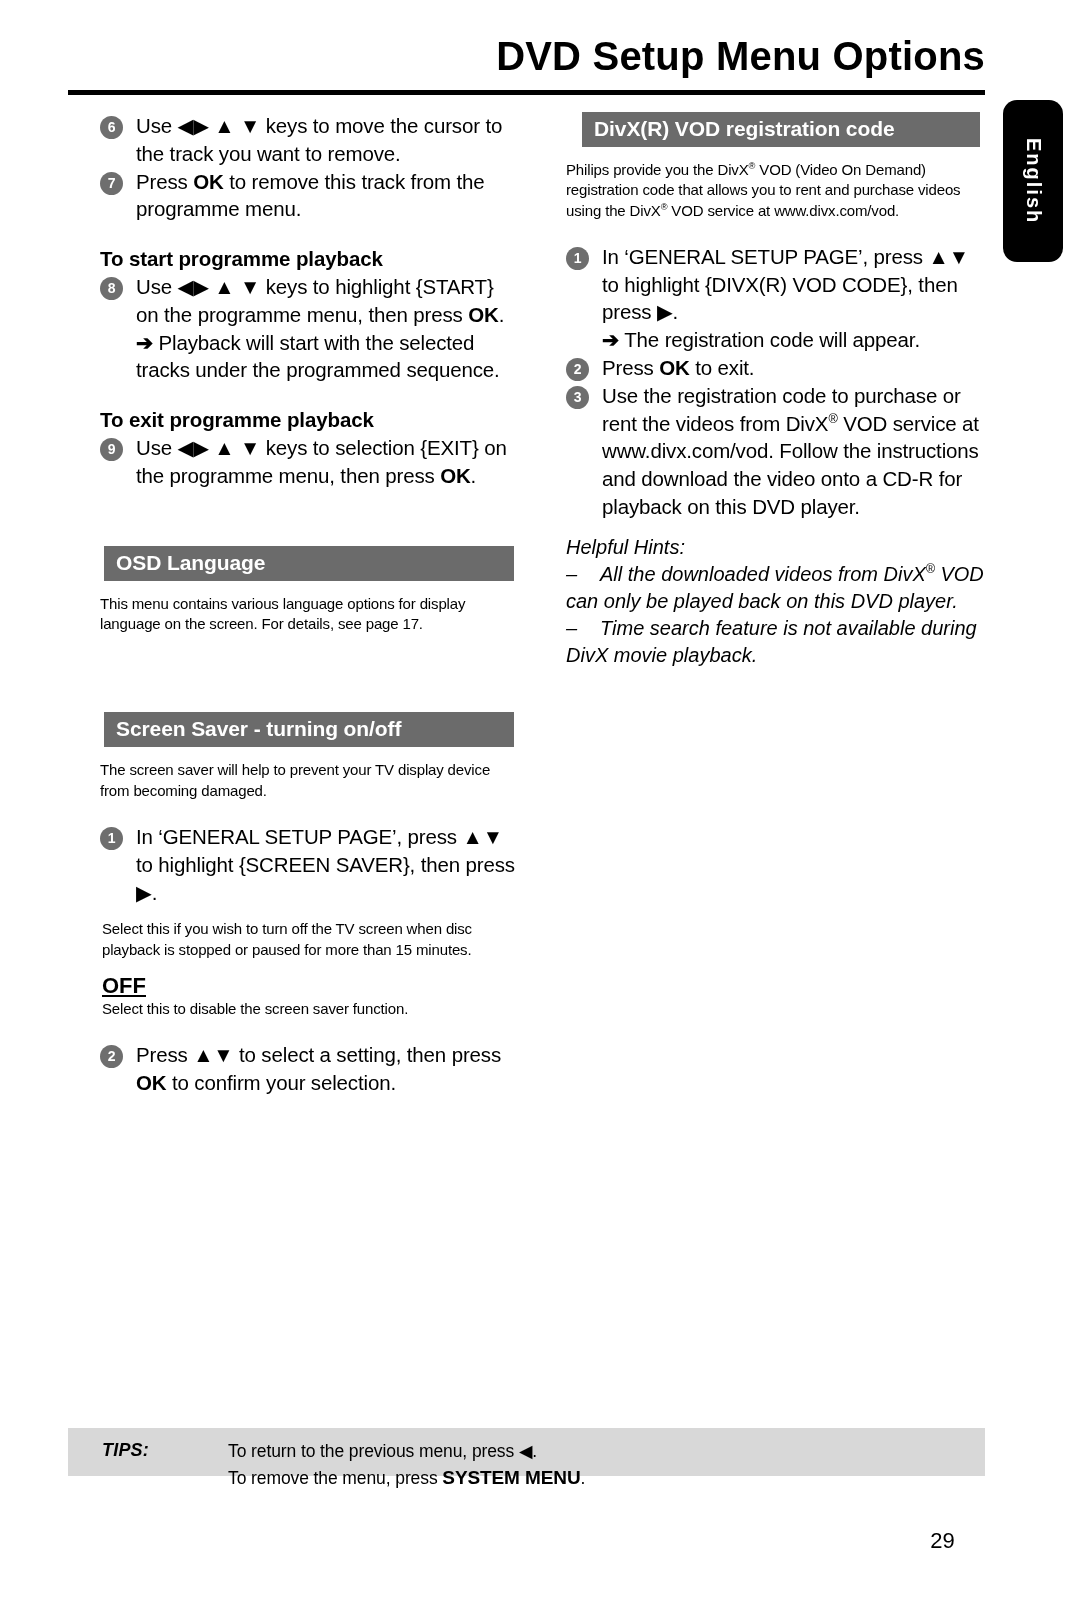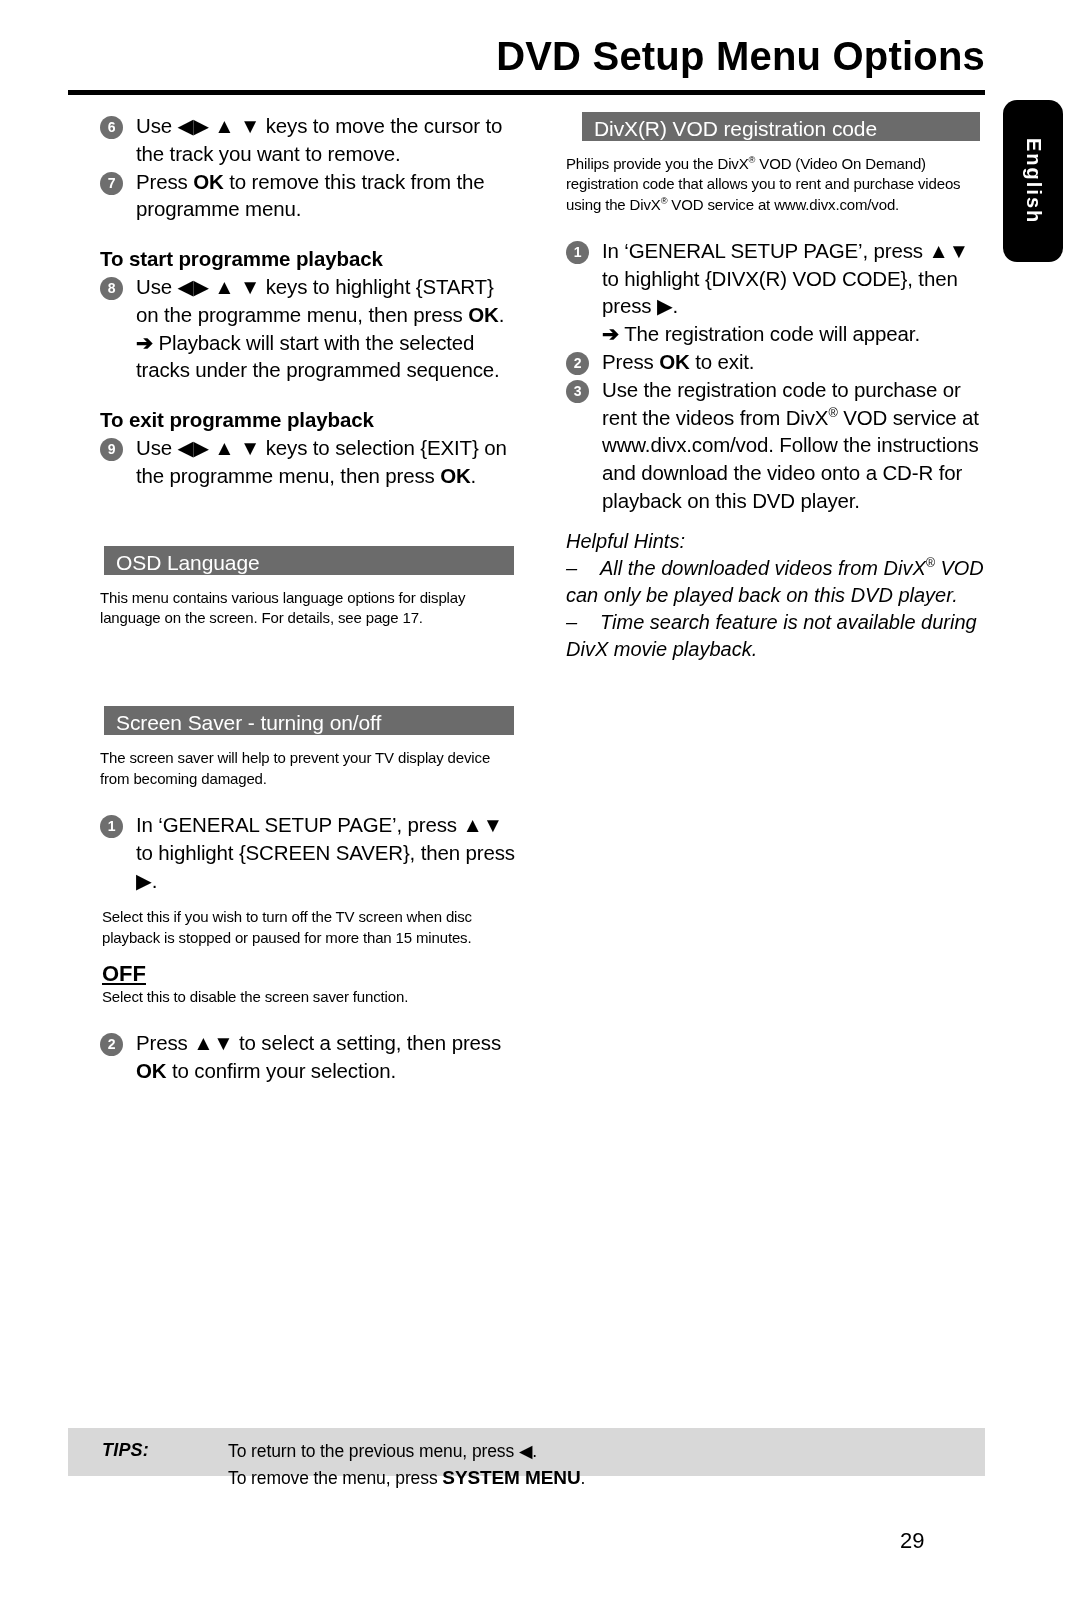--- a/index.html
+++ b/index.html
@@ -136,22 +136,22 @@
   .hint-item  { font-style: italic; font-size: 20px; line-height: 1.35; margin: 0; }
   .hint-dash  { display: inline-block; width: 34px; }
 
   sup.reg { font-size: 0.62em; vertical-align: super; }
 
   
   .bar {
     background: #6b6b6b;
     color: #ffffff;
     font-size: 21px;
-    font-weight: normal;
-    padding: 5px 0 0 12px;
+    font-weight: bold;
+    padding: 5px 0 6px 12px;
     letter-spacing: -0.1px;
   }
   .bar-left  { width: 398px; margin-left: 4px; }
   .bar-right { width: 386px; margin-left: 16px; }
 
   
   .tips {
     position: absolute;
     left: 68px;
     top: 1428px;
@@ -177,21 +177,21 @@
     letter-spacing: -0.1px;
   }
   .tips-lines div { white-space: nowrap; }
   .tips-strong { font-weight: bold; font-size: 19px; }
 
   .page-number {
     position: absolute;
     left: 900px;
     top: 1528px;
     width: 85px;
-    text-align: left;
+    text-align: center;
     font-size: 22px;
   }
 </style>
 </head>
 <body>
 
 <div id="page">
 
   <div class="page-title">DVD Setup Menu Options</div>
   <div class="header-rule"></div>

